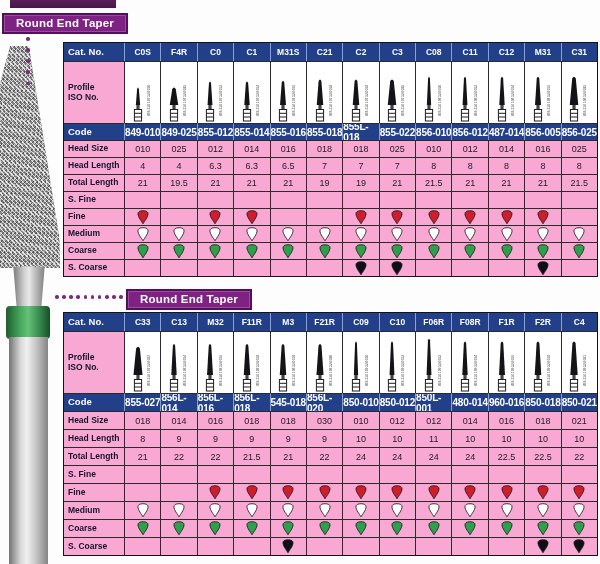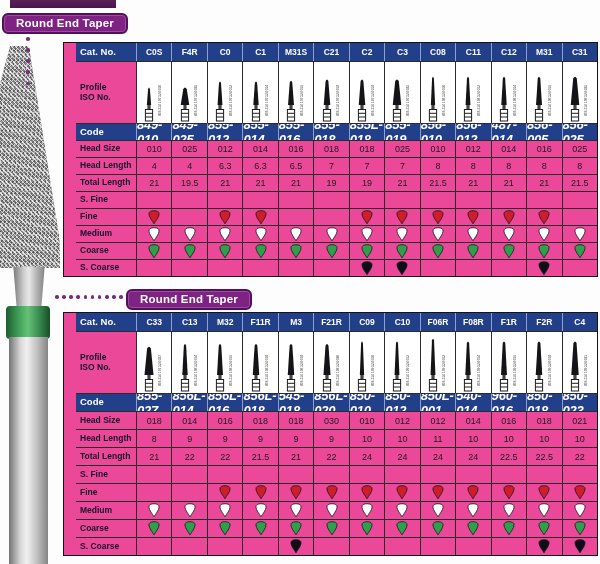--- a/index.html
+++ b/index.html
@@ -2,21 +2,21 @@
 <html><head>
 <meta charset="utf-8">
 <style>
   html,body{margin:0;padding:0;background:#ffffff;}
   #page{position:relative;width:600px;height:564px;background:#fdfdfd;overflow:hidden;
         font-family:"Liberation Sans", sans-serif;}
 
   
   .topbar{position:absolute;left:10px;top:0;width:106px;height:8px;
           background:linear-gradient(#5a1f57,#47164a);}
-  .badge{position:absolute;background:#7e2383;border:2px solid #53105a;border-radius:6px;
+  .badge{position:absolute;background:#7e2383;border:2px solid #53105a;border-radius:0;
          color:#fff;font-weight:bold;font-size:11.5px;line-height:15px;padding:1px 12px;
          white-space:nowrap;letter-spacing:.2px;box-shadow:0 0 0 1px #9c4ba0 inset;}
   .badge.top{left:2px;top:13px;}
   .badge.bottom{left:126px;top:289px;}
   .vdots{position:absolute;left:25px;top:37px;width:6px;height:48px;display:flex;
          flex-direction:column;justify-content:space-between;align-items:center;}
   .hdots{position:absolute;left:55px;top:295px;width:68px;height:4px;display:flex;
          justify-content:space-between;align-items:center;}
   .dot{width:3.5px;height:3.5px;border-radius:50%;background:#7c2a7e;}
 
@@ -32,33 +32,33 @@
   .bp-neck{left:12px;top:267px;width:34px;height:42px;
      background:linear-gradient(90deg,#6f6f6f,#cfcfcf 35%,#e8e8e8 50%,#b5b5b5 72%,#7a7a7a);
      clip-path:polygon(4% 0,96% 0,86% 100%,14% 100%);}
   .bp-band{left:6px;top:306px;width:44px;height:33px;border-radius:4px;
      background:linear-gradient(90deg,#1c5e31,#46a55c 32%,#66c078 50%,#3a8f50 74%,#174f28);}
   .bp-shank{left:9px;top:337px;width:39px;height:227px;
      background:linear-gradient(90deg,#737373,#d9d9d9 30%,#f0f0f0 46%,#c4c4c4 70%,#858585);}
 
   
   .cat-table{position:absolute;left:63px;width:535px;border:1.6px solid #141414;
-             background:#ec4899;box-sizing:border-box;padding-left:12px;}
+             background:#f9a8d4;box-sizing:border-box;}
   .row{display:grid;grid-template-columns:60px repeat(13,1fr);}
   .cell{border-left:1px solid #2b2b2b;border-top:1px solid #2b2b2b;
         display:flex;align-items:center;justify-content:center;
         font-size:9px;color:#1c1c1c;overflow:hidden;box-sizing:border-box;}
   .row .cell:first-child{border-left:none;}
   .row:first-child .cell{border-top:none;}
   .lbl{justify-content:flex-start;padding-left:4px;font-weight:bold;font-size:8.5px;
        color:#14142a;white-space:pre-line;line-height:1.15;}
   .navy{background:#223f8a;color:#fff;font-weight:bold;border-left-color:#8fa0cc;}
   .navy.lbl{color:#fff;font-size:9.5px;}
   .cat-val{font-size:8.5px;}
-  .code-val{font-size:13px;letter-spacing:-.2px;font-style:italic;}
+  .code-val{font-size:10px;letter-spacing:-.2px;}
   .profile-cell{background:#fff;}
 </style>
 </head>
 <body>
 <div id="page">
 
   <div>
     <div class="bp bp-head speck"></div>
     <div class="bp bp-neck"></div>
     <div class="bp bp-band"></div>
@@ -242,21 +242,21 @@
       </div>
       <div class="row" style="height: 17px;">
         <div class="cell navy lbl">Code</div>
         <div class="cell navy code-val">849-010</div>
         <div class="cell navy code-val">849-025</div>
         <div class="cell navy code-val">855-012</div>
         <div class="cell navy code-val">855-014</div>
         <div class="cell navy code-val">855-016</div>
         <div class="cell navy code-val">855-018</div>
         <div class="cell navy code-val">855L-018</div>
-        <div class="cell navy code-val">855-019</div>
+        <div class="cell navy code-val">855-022</div>
         <div class="cell navy code-val">856-010</div>
         <div class="cell navy code-val">856-012</div>
         <div class="cell navy code-val">487-014</div>
         <div class="cell navy code-val">856-005</div>
         <div class="cell navy code-val">856-025</div>
       </div>
       <div class="row" style="height: 17px;">
         <div class="cell lbl">Head Size</div>
         <div class="cell ">010</div>
         <div class="cell ">025</div>
@@ -730,24 +730,24 @@
         <div class="cell navy lbl">Code</div>
         <div class="cell navy code-val">855-027</div>
         <div class="cell navy code-val">856L-014</div>
         <div class="cell navy code-val">856L-016</div>
         <div class="cell navy code-val">856L-018</div>
         <div class="cell navy code-val">545-018</div>
         <div class="cell navy code-val">856L-020</div>
         <div class="cell navy code-val">850-010</div>
         <div class="cell navy code-val">850-012</div>
         <div class="cell navy code-val">850L-001</div>
-        <div class="cell navy code-val">540-014</div>
+        <div class="cell navy code-val">480-014</div>
         <div class="cell navy code-val">960-016</div>
         <div class="cell navy code-val">850-018</div>
-        <div class="cell navy code-val">850-023</div>
+        <div class="cell navy code-val">850-021</div>
       </div>
       <div class="row" style="height: 18px;">
         <div class="cell lbl">Head Size</div>
         <div class="cell ">018</div>
         <div class="cell ">014</div>
         <div class="cell ">016</div>
         <div class="cell ">018</div>
         <div class="cell ">018</div>
         <div class="cell ">030</div>
         <div class="cell ">010</div>

